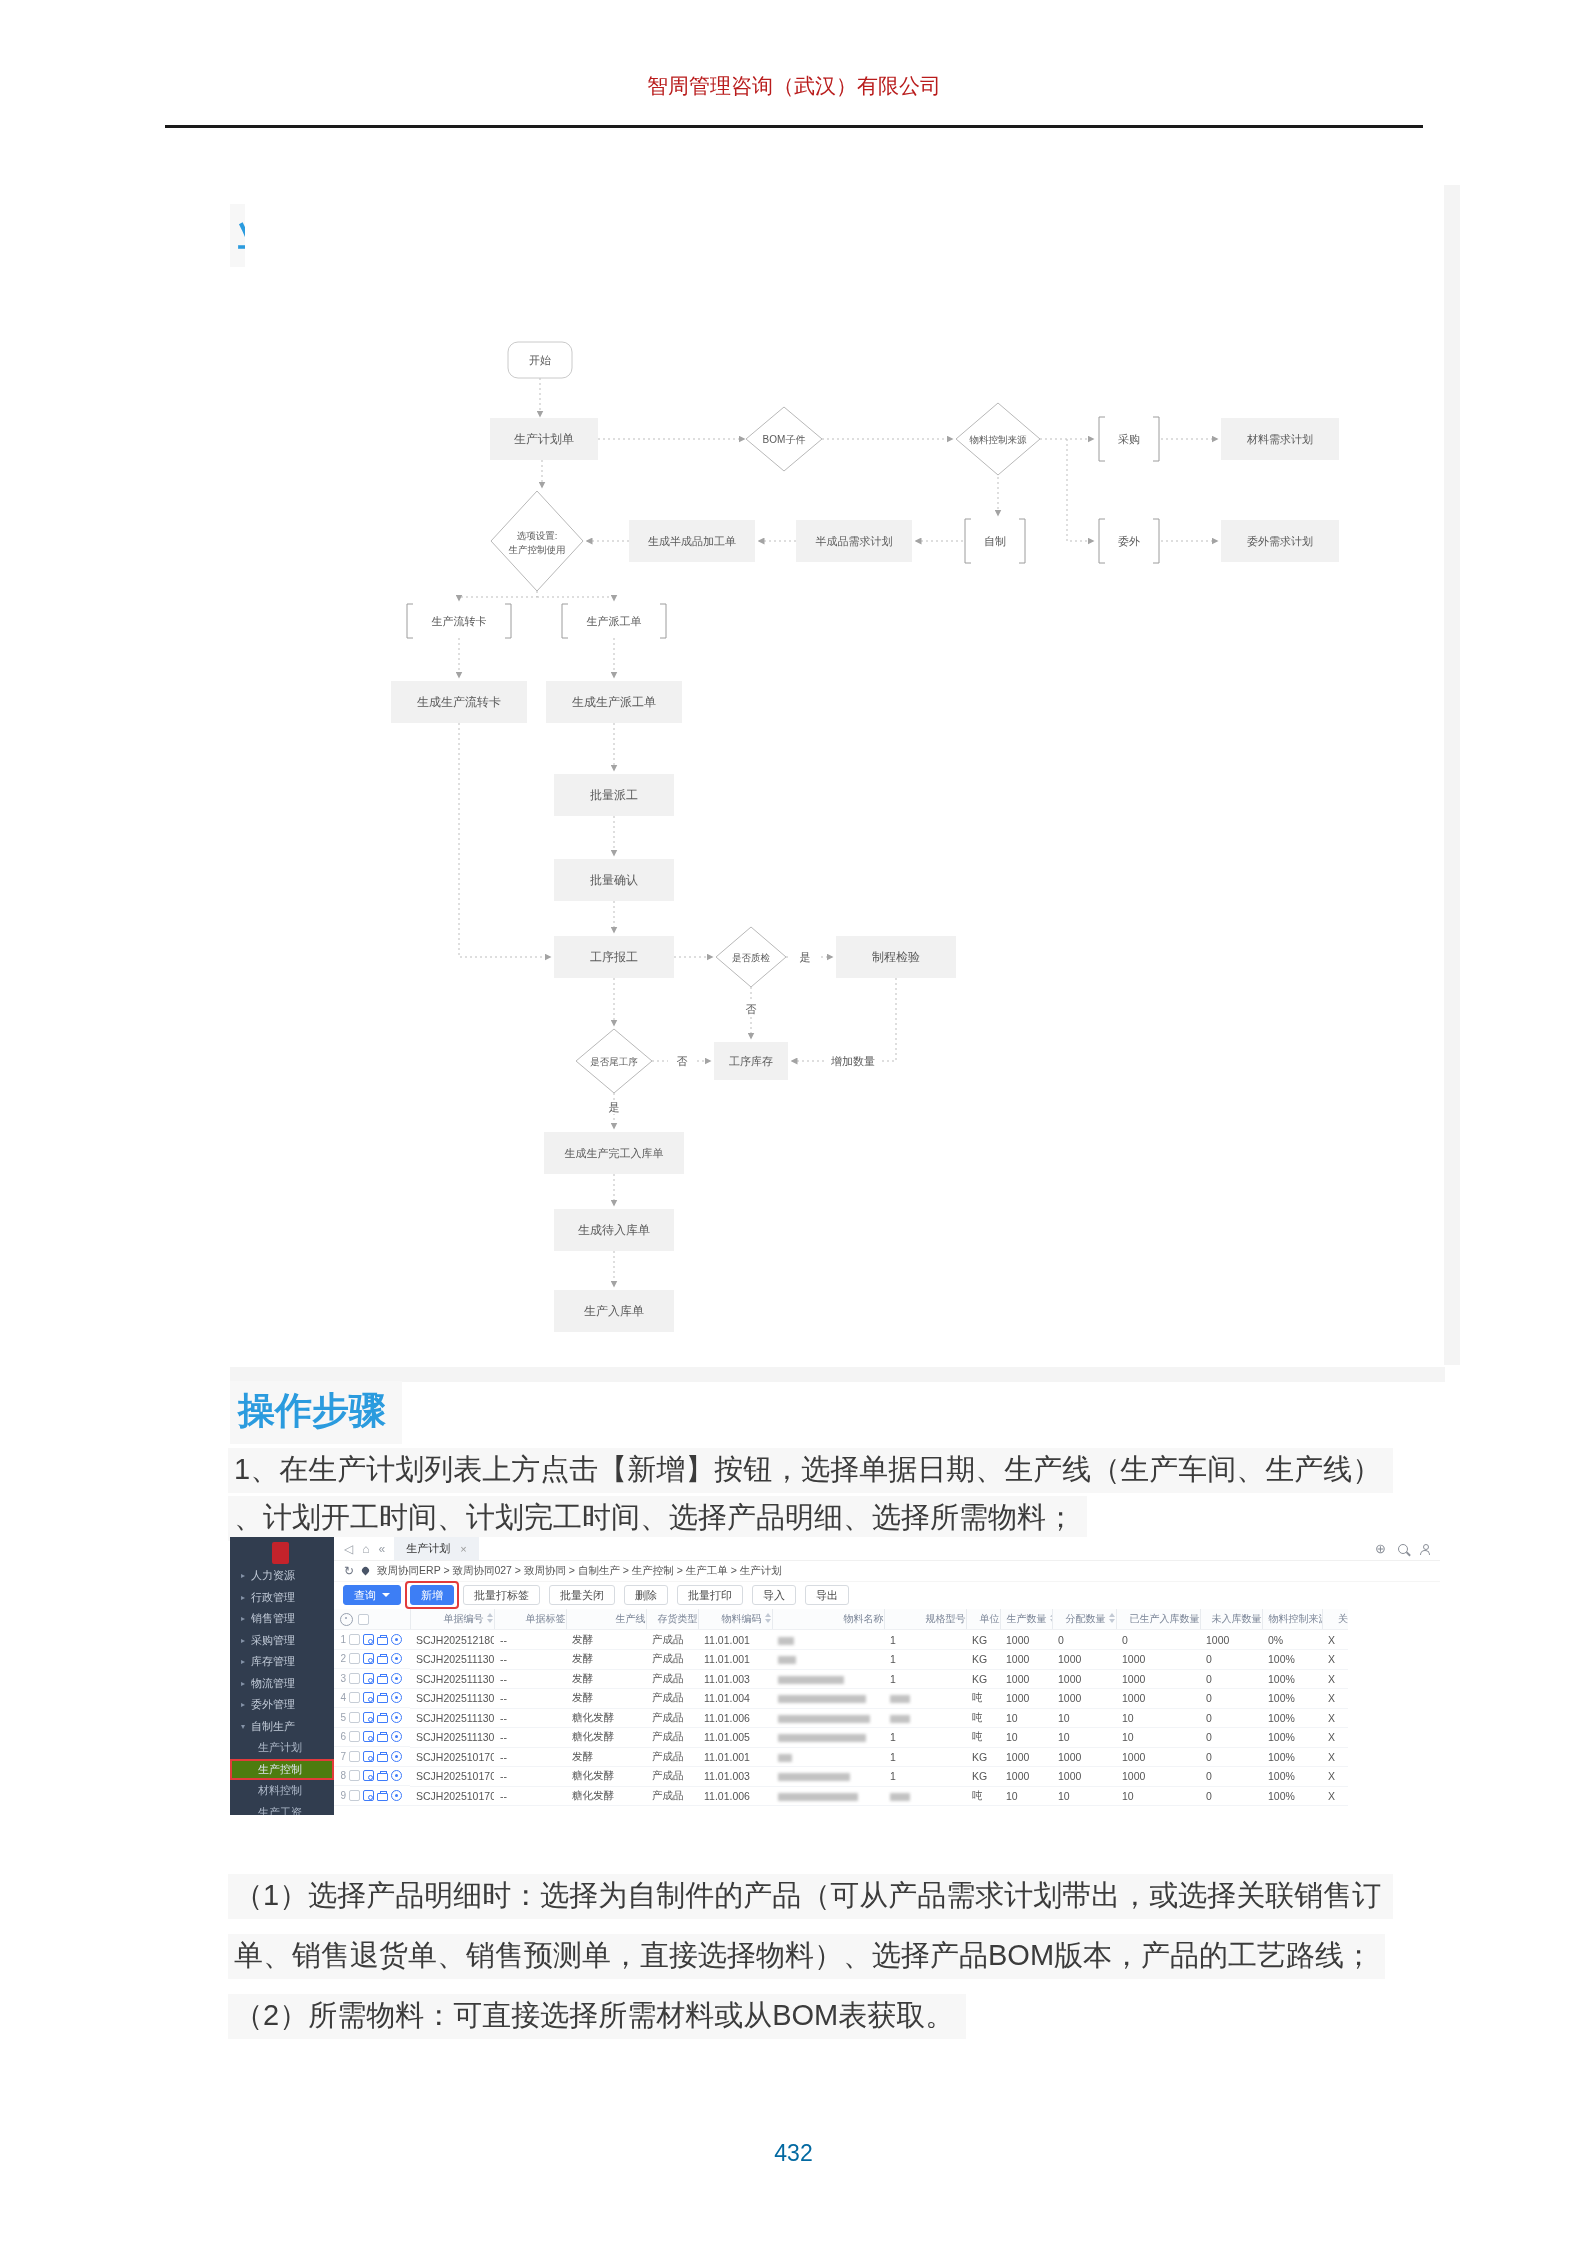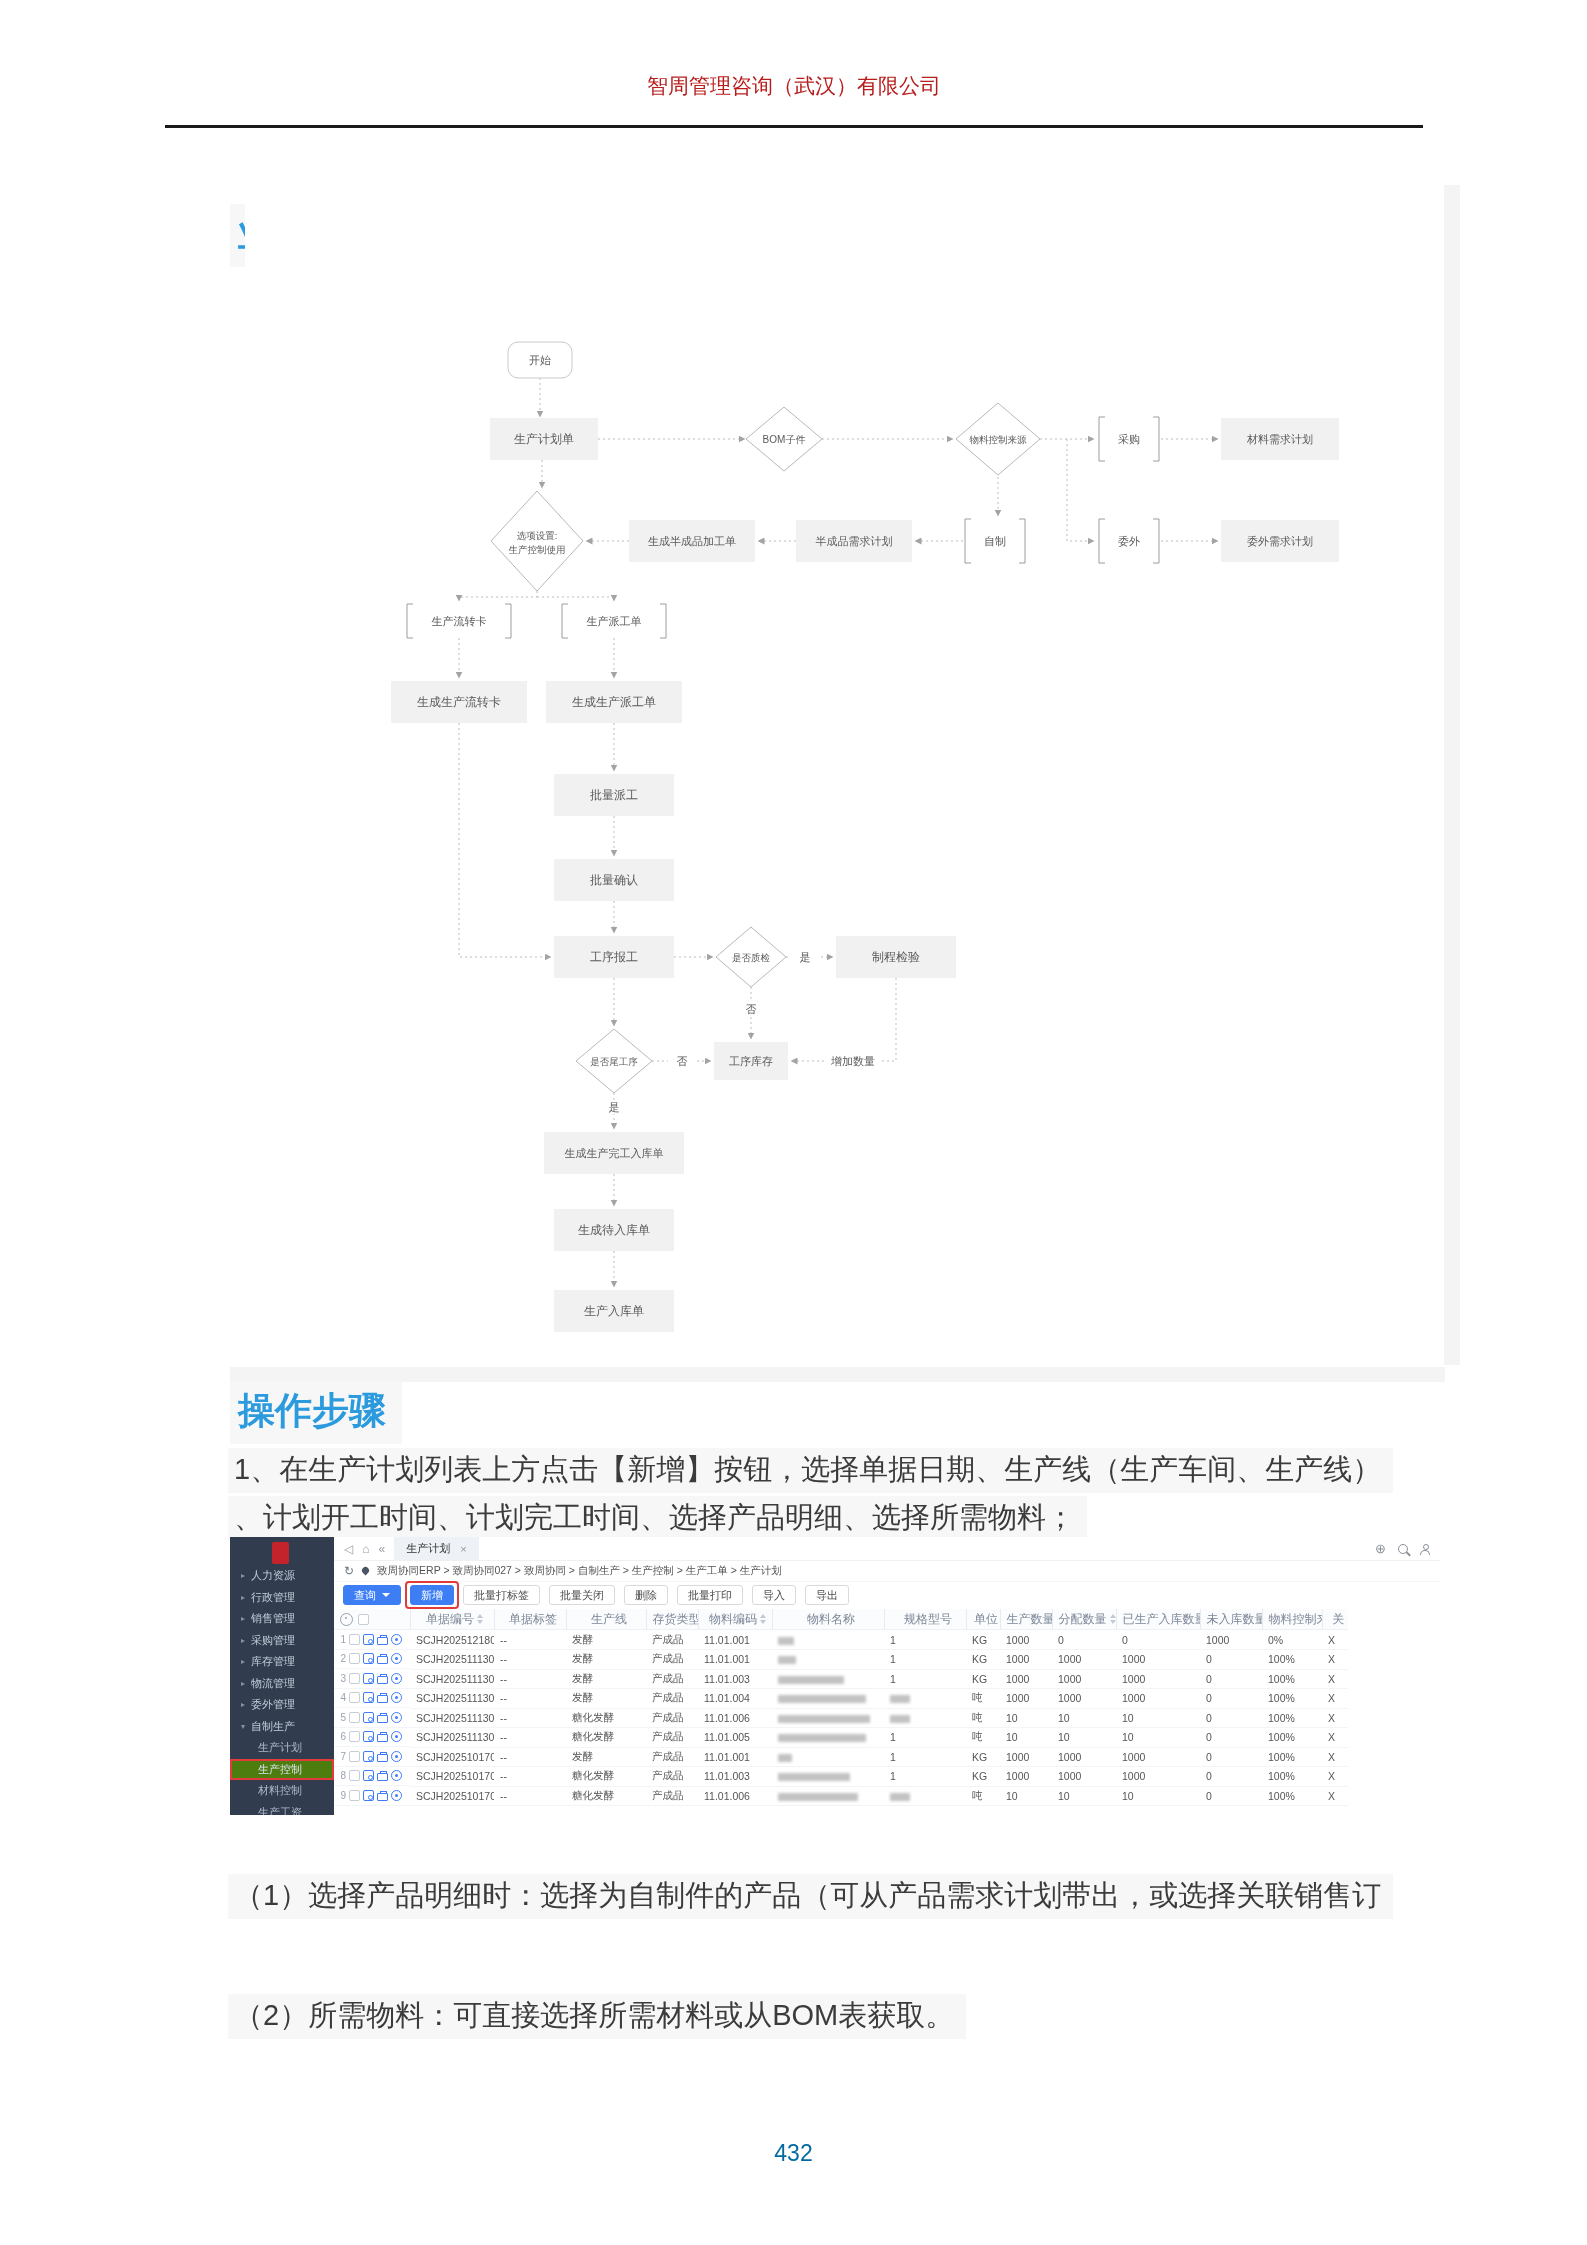--- a/index.html
+++ b/index.html
@@ -64,21 +64,21 @@
   .ic-refresh{color:#6b7280;font-size:12px;}
   .ic-pin{width:7px;height:7px;background:#4a5568;border-radius:50% 50% 50% 0;transform:rotate(-45deg);display:inline-block;}
   .toolbar{position:absolute;left:0;top:44px;right:0;height:28px;display:flex;align-items:center;gap:9px;padding-left:9px;}
   .btn-wrap{position:relative;display:inline-block;}
   .btn{height:20px;padding:0 10px;font-size:11px;border-radius:3px;border:1px solid #d7dbe0;background:#fff;
        color:#4a4a4a;display:inline-flex;align-items:center;gap:6px;font-family:inherit;margin:0;}
   .btn.primary{background:#3D7EF5;border-color:#3D7EF5;color:#fff;}
   .caret{width:0;height:0;border-left:4px solid transparent;border-right:4px solid transparent;border-top:4px solid #fff;display:inline-block;}
   .ann-box{position:absolute;left:-5px;right:-5px;top:-4px;bottom:-4px;border:2px solid #E23B3B;border-radius:4px;pointer-events:none;}
   .grid{position:absolute;left:0;top:72px;width:1014px;border-collapse:collapse;table-layout:fixed;}
-  .grid th{height:20px;background:#fbfcfd;color:#7c8698;font-weight:normal;font-size:12px;text-align:center;
+  .grid th{height:20px;background:#fbfcfd;color:#7c8698;font-weight:normal;font-size:10px;text-align:right;
            padding:0 0 0 6px;border-left:1px solid #e8ebef;border-bottom:1px solid #eef0f3;white-space:nowrap;overflow:hidden;}
   .grid th:first-child{border-left:none;}
   .grid td{height:18.5px;font-size:10.5px;color:#555;padding:0 0 0 6px;border-bottom:1px solid #f2f4f7;
            white-space:nowrap;overflow:hidden;}
   .c-gut{display:flex;align-items:center;gap:3px;padding-left:3px !important;}
   .idx{width:9px;text-align:right;color:#9aa2af;font-size:10px;}
   .i-chk{width:9px;height:9px;border:1px solid #c6cdd6;border-radius:2px;background:#fff;display:inline-block;}
   .i-gearhead{position:relative;width:11px;height:11px;border:1px solid #98a1b0;border-radius:50%;display:inline-block;}
   .i-gearhead::after{content:"";position:absolute;left:3.5px;top:3.5px;width:2px;height:2px;background:#98a1b0;border-radius:50%;}
   .ri{position:relative;width:11px;height:11px;display:inline-block;}
@@ -597,16 +597,17 @@
               <td>100%</td>
               <td>X</td>
             </tr>
           </tbody>
       </table>
 
     </div>
   </div>
 
   <div class="hl n1a">（1）选择产品明细时：选择为自制件的产品（可从产品需求计划带出，或选择关联销售订</div>
+  <div class="hl n1b">单、销售退货单、销售预测单，直接选择物料）、选择产品BOM版本，产品的工艺路线；</div>
   <div class="hl n2">（2）所需物料：可直接选择所需材料或从BOM表获取。</div>
 
   <div class="pageno">432</div>
 </div>
 
 </body></html>

